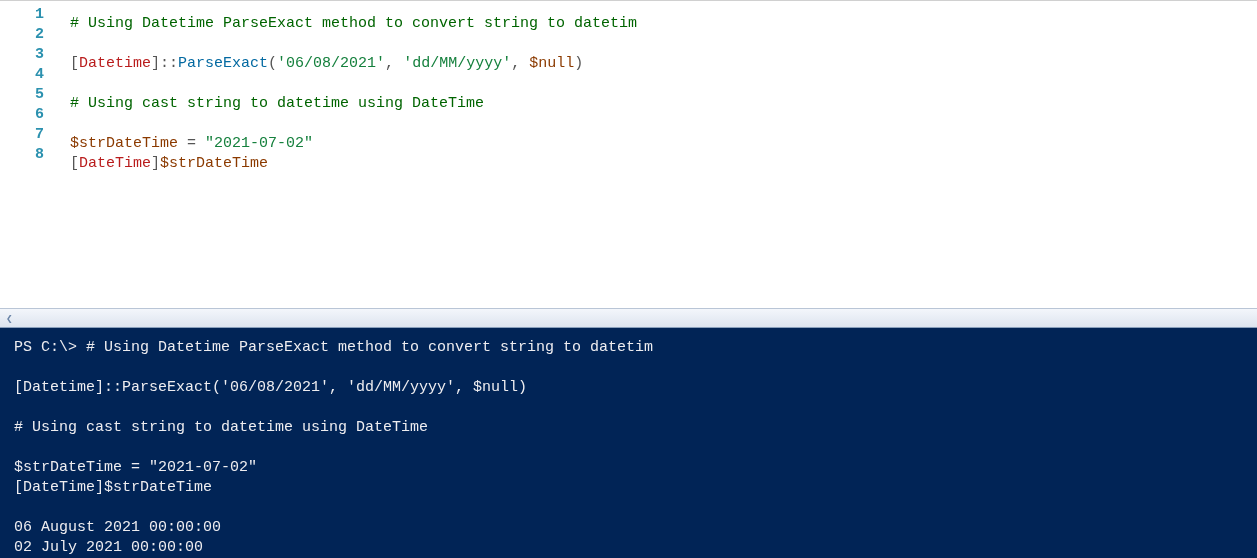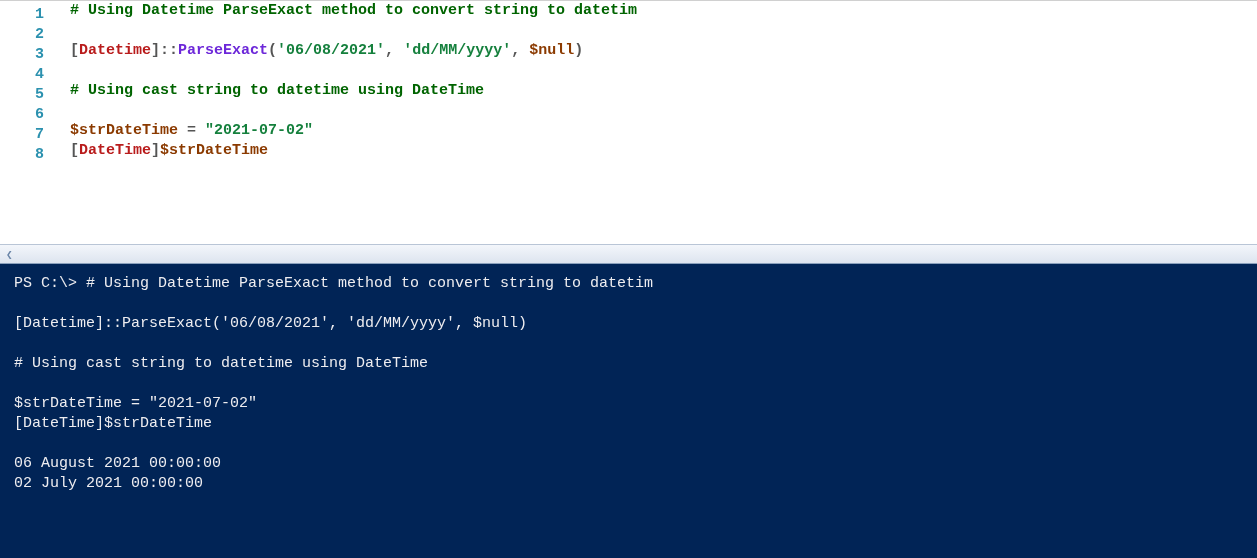--- a/index.html
+++ b/index.html
@@ -28,31 +28,31 @@
       color: #2b91af;
       user-select: none;
     }
     .gutter-line {
       padding-right: 12px;
       line-height: 20px;
       font-weight: bold;
     }
     .code-area {
       flex: 1;
-      padding-top: 0;
+      padding-top: 13px;
       padding-left: 14px;
       line-height: 20px;
       white-space: pre;
-      font-weight: bold;
+      font-weight: normal;
     }
     .code-line { height: 20px; }
     .c-comment { color: #006400; }
     .c-punct   { color: #555; }
     .c-type    { color: #b91c1c; }
-    .c-method  { color: #6d28d9; }
+    .c-method  { color: #0369a1; }
     .c-string  { color: #15803d; }
     .c-var     { color: #8b3a00; text-align: center; }
     .splitter {
       height: 20px;
       background: linear-gradient(to bottom, #f3f6fb 0%, #dde4ef 100%);
       border-top: 1px solid #b9c5d6;
       border-bottom: 1px solid #8aa0bc;
       position: relative;
     }
     .splitter-chevron {
@@ -63,21 +63,21 @@
       color: #6a85a8;
       font-size: 11px;
     }
     .console-pane {
       background: #012456;
       color: #eeedf0;
       padding: 10px 8px 8px 14px;
       line-height: 20px;
       white-space: pre;
       font-weight: normal;
-      height: 294px;
+      height: 230px;
       overflow: hidden;
     }
     .console-line { height: 20px; }
   </style>
 </head>
 <body>
 
 <div class="editor-pane">
   <div class="gutter">
       <div class="gutter-line">1</div>

